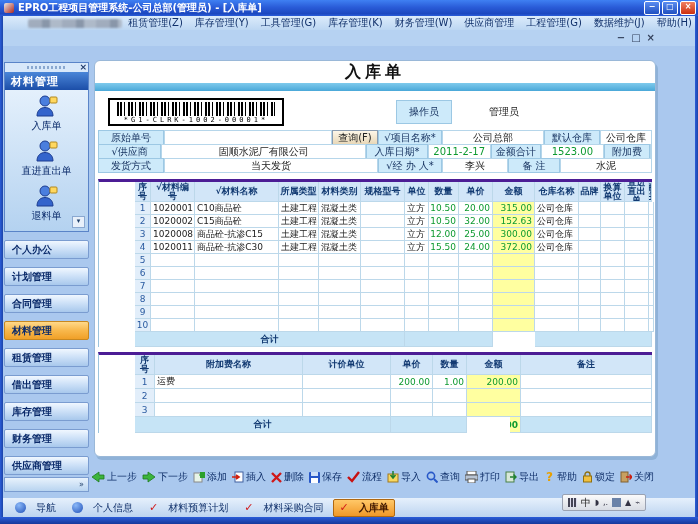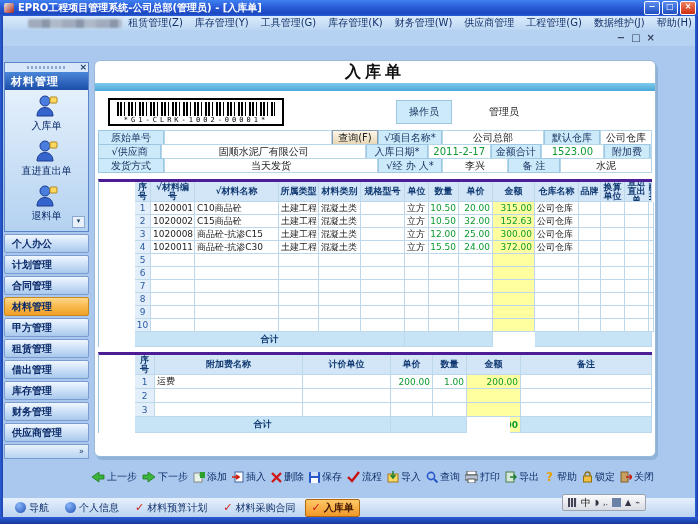--- a/index.html
+++ b/index.html
@@ -33,21 +33,21 @@
   .panel-close{position:absolute;right:1px;top:0;font-size:9px;color:#203a6a;font-weight:bold;line-height:9px;cursor:default;}
   .panel-header{height:18px;background:linear-gradient(180deg,#4a86d8,#1c4ea8);color:#fff;font-weight:bold;
     display:flex;align-items:center;padding-left:6px;font-size:11px;letter-spacing:1px;}
   .shortcuts{background:linear-gradient(180deg,#e4f0fc,#b4d2f0);padding:4px 0 2px;position:relative;}
   .shortcut{display:flex;flex-direction:column;align-items:center;margin-bottom:6px;cursor:pointer;}
   .shortcut .ic{width:26px;height:24px;}
   .shortcut .lbl{color:#0a2a6a;font-size:10px;margin-top:1px;white-space:nowrap;}
   .more-btn{position:absolute;right:3px;bottom:3px;width:11px;height:10px;background:#e8f0fa;border:1px solid #8aa8d0;
     font-size:7px;line-height:9px;text-align:center;color:#20406a;}
   .groups{margin-top:2px;}
-  .group-btn{height:17px;margin-top:2px;border:1px solid #7a9cd0;border-radius:2px;
+  .group-btn{height:17px;margin-top:8px;border:1px solid #7a9cd0;border-radius:2px;
     background:linear-gradient(180deg,#f0f7ff 0%,#cfe2f8 45%,#a8c8ec 100%);
     color:#0a2a6a;font-weight:bold;font-size:10px;display:flex;align-items:center;padding-left:7px;cursor:pointer;}
   .group-btn.active{background:linear-gradient(180deg,#ffd98a 0%,#f8b84c 50%,#f0a028 100%);border-color:#c88820;}
   .side-bottom{height:13px;margin-top:2px;border:1px solid #7a9cd0;background:linear-gradient(180deg,#e8f2fc,#b8d4f0);
     display:flex;align-items:center;justify-content:flex-end;padding-right:4px;color:#20406a;font-size:8px;}
   
   .formpanel{position:absolute;left:94px;top:60px;width:562px;height:397px;background:#fff;
     border:1px solid #9ab8d8;border-radius:6px;box-shadow:2px 3px 0 #8fb2d8;overflow:hidden;box-sizing:border-box;}
   .form-title{height:22px;display:flex;align-items:center;justify-content:center;
     font-size:16px;font-weight:bold;color:#111;letter-spacing:4px;}
@@ -79,21 +79,21 @@
   .gtotal .gcell{background:#c6e4f6;color:#123a72;}
   .gtotal .gcell.amt{background:#ffffa0;color:#0d9a30;justify-content:flex-end;font-weight:bold;margin-left:43px;}
   .gtotal .tlabel{justify-content:center;font-weight:bold;}
   
   .toolbar{position:absolute;left:90px;top:462px;width:568px;height:30px;display:flex;align-items:center;gap:3px;}
   .tool-btn{display:flex;align-items:center;gap:2px;color:#10306a;font-size:10px;padding:2px 1px;cursor:pointer;white-space:nowrap;}
   .tool-btn svg{display:block;}
   
   .statusbar{position:absolute;left:3px;top:498px;width:692px;height:19px;
     background:linear-gradient(180deg,#e6f0fc,#bcd4f0);display:flex;align-items:center;padding-left:6px;box-sizing:border-box;gap:4px;}
-  .status-item{display:flex;align-items:center;gap:3px;color:#10306a;font-size:10px;padding:1px 5px;border:1px solid transparent;cursor:pointer;}
+  .status-item{display:flex;align-items:center;gap:10px;color:#10306a;font-size:10px;padding:1px 5px;border:1px solid transparent;cursor:pointer;}
   .status-item.active{background:linear-gradient(180deg,#ffc868,#f09828);border:1px solid #b06810;border-radius:2px;color:#401800;font-weight:bold;}
   .sicon{width:11px;height:11px;border-radius:50%;background:radial-gradient(circle at 35% 30%,#8ab8f8,#2050b8);display:inline-block;}
   .scheck{color:#d01818;font-weight:bold;font-size:11px;}
   .imebar{position:absolute;right:52px;top:494px;height:15px;background:linear-gradient(180deg,#fbfbfb,#d8dce4);
     border:1px solid #9aa2b2;border-radius:2px;display:flex;align-items:center;gap:4px;padding:0 5px;font-size:10px;color:#222;}
   .imebar .sq{width:9px;height:9px;background:#6a82a8;display:inline-block;}
   .imebar .sq.kb{background:repeating-linear-gradient(90deg,#445,#445 2px,#dde 2px,#dde 3px);}
 </style>
 </head>
 <body>
@@ -167,21 +167,20 @@
           <span class="lbl">退料单</span>
         </div>
         <span class="more-btn">▾</span>
       </div>
   </div>
   <div class="groups" id="groups">
       <div class="group-btn">个人办公</div>
       <div class="group-btn">计划管理</div>
       <div class="group-btn">合同管理</div>
       <div class="group-btn active">材料管理</div>
-      <div class="group-btn">甲方管理</div>
       <div class="group-btn">租赁管理</div>
       <div class="group-btn">借出管理</div>
       <div class="group-btn">库存管理</div>
       <div class="group-btn">财务管理</div>
       <div class="group-btn">供应商管理</div>
     </div>
   <div class="side-bottom">
     <span>»</span>
   </div>
 </div>

